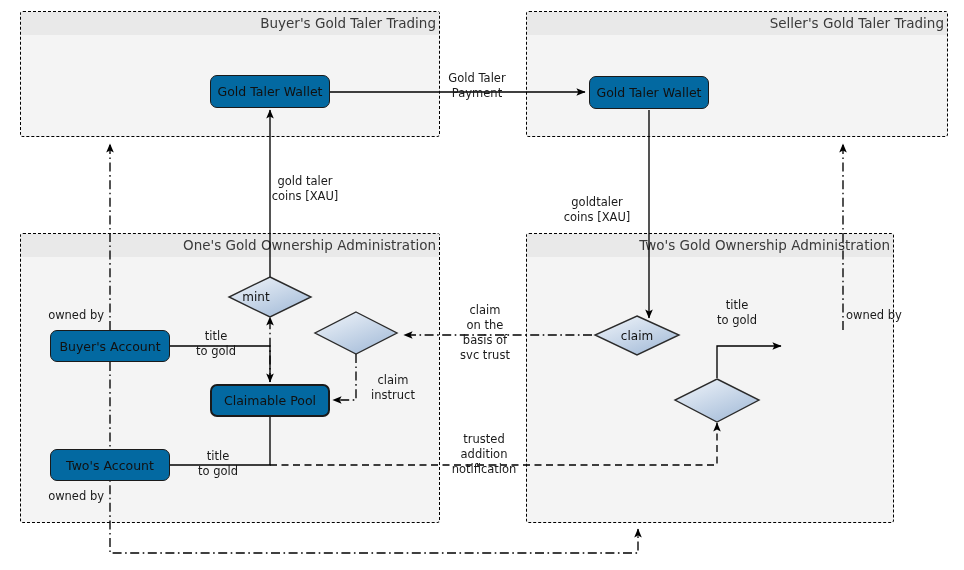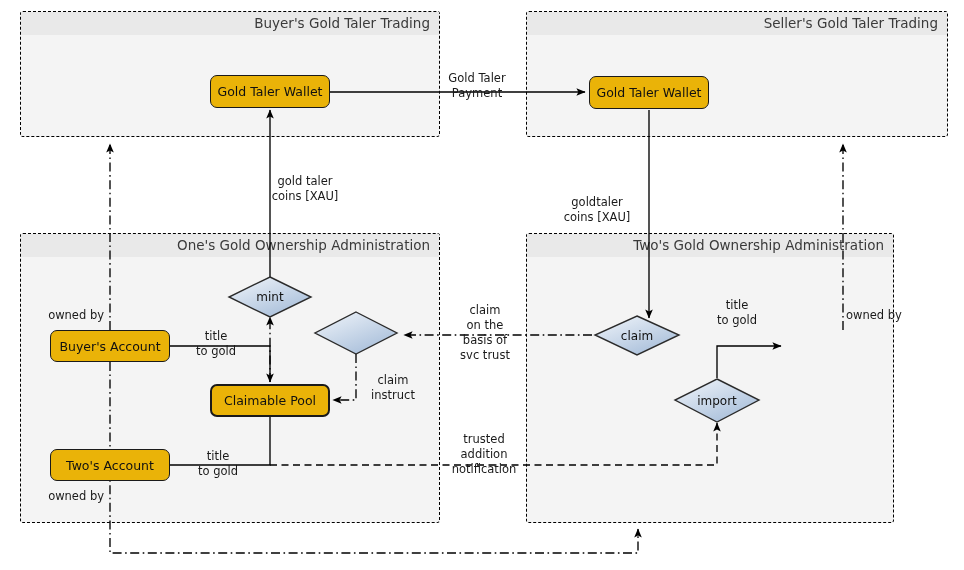--- a/index.html
+++ b/index.html
@@ -33,29 +33,29 @@
     position: absolute;
     left: 0; top: 0;
     width: 100%;
     box-sizing: border-box;
     height: 23px;
     line-height: 23px;
     background: #e9e9e9;
     color: #3a3a3a;
     font-size: 13.5px;
     text-align: right;
-    padding-right: 9px;
+    padding-right: 3px;
     white-space: nowrap;
     overflow: visible;
   }
   
   .node-box {
     position: absolute;
     box-sizing: border-box;
-    background: #eab308;
+    background: #0369a1;
     border: 1.6px solid #1a1a1a;
     border-radius: 7px;
     color: #111111;
     font-size: 12.5px;
     display: flex;
     align-items: center;
     justify-content: center;
     white-space: nowrap;
   }
   .node-box.thick { border-width: 2.6px; }
@@ -154,28 +154,25 @@
 
       <g stroke="#2b2b2b" stroke-width="1.4" fill="url(#dgrad)">
         <polygon points="270,277 311,297 270,317 229,297"></polygon>
         <polygon points="356,312 397,333 356,354 315,333"></polygon>
         <polygon points="637,316 679,335 637,355 595,335"></polygon>
         <polygon points="717,379 759,400 717,422 675,400"></polygon>
       </g>
     </g>
   </svg>
 
-  <div class="diamond" style="left:229px; top:277px; width:82px; height:40px;">
+  <div class="diamond" style="left:215px; top:277px; width:82px; height:40px;">
     <span class="dlabel">mint</span>
   </div>
   <div class="diamond" style="left:595px; top:316px; width:84px; height:39px;">
     <span class="dlabel">claim</span>
-  </div>
-  <div class="diamond" style="left:675px; top:379px; width:84px; height:43px;">
-    <span class="dlabel">import</span>
   </div>
 
   <div class="node-box" style="left:210px; top:75px; width:120px; height:33px;">
     <span>Gold Taler Wallet</span>
   </div>
 
   <div class="node-box" style="left:589px; top:76px; width:120px; height:33px;">
     <span>Gold Taler Wallet</span>
   </div>
 

